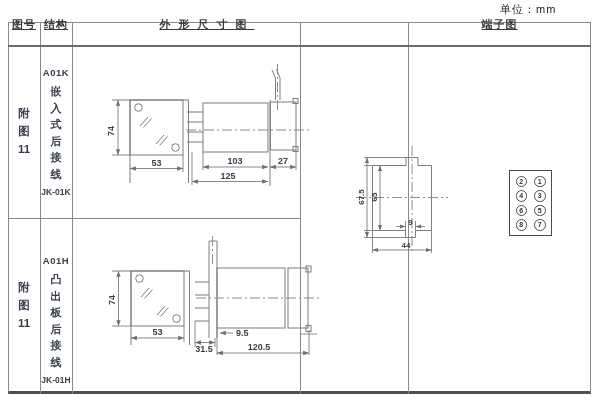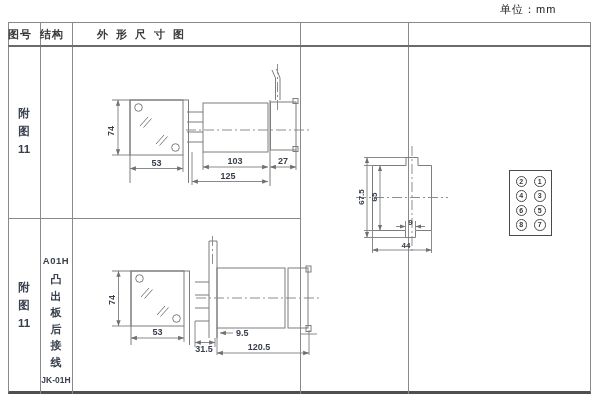--- a/index.html
+++ b/index.html
@@ -10,22 +10,22 @@
 
   
   .tbl-outer { left:8px; top:22px; width:583px; height:372px;
                border:1px solid #8a8a8a; border-bottom:3px solid #4f4f4f; }
   .vline { width:1px; background:#8a8a8a; top:22px; height:372px; }
   .hline { height:1px; background:#8a8a8a; }
   .hdr-underline { left:8px; top:45px; width:583px; height:2px; background:#6b6b6b; }
   .row-divider { left:8px; top:218px; width:292px; }
 
   
-  .hcell { top:26px; height:16px; line-height:16px; 
-           font-size:11px; font-weight:bold; color:#3a3a3a; letter-spacing:1px; }
+  .hcell { top:16px; height:16px; line-height:16px; text-align:center;
+           font-size:11px; font-weight:bold; color:#3a3a3a; letter-spacing:1px;text-decoration:underline; }
   .hcell.wide-ls { letter-spacing:8px; text-indent:8px;margin-left:17px; }
 
   .unit { top:2px; left:500px; width:90px; font-size:11px; color:#222; letter-spacing:1px; }
 
   
   .vcell { display:flex; flex-direction:column; align-items:center; justify-content:center;
            color:#39404d; }
   .figno { width:32px; font-size:11.5px; font-weight:bold; line-height:1.55; }
   .figno span { display:block; }
   .struct { width:32px; }
@@ -65,25 +65,31 @@
   <div class="abs vline" style="left:40px"></div>
   <div class="abs vline" style="left:72px"></div>
   <div class="abs vline" style="left:300px"></div>
   <div class="abs vline" style="left:408px"></div>
   <div class="abs hdr-underline"></div>
   <div class="abs hline row-divider"></div>
 
   <div class="abs hcell" style="left:8px;width:32px">图号</div>
   <div class="abs hcell" style="left:40px;width:32px">结构</div>
   <div class="abs hcell wide-ls" style="left:72px;width:228px">外形尺寸图</div>
+  <div class="abs hcell" style="left:408px;width:183px">端子图</div>
 
   <div class="abs vcell figno" style="left:8px;top:46px;height:172px">
     <span>附</span>
     <span>图</span>
     <span>11</span>
+  </div>
+  <div class="abs vcell struct" style="left:40px;top:46px;height:172px">
+    <span class="model">A01K</span>
+    <span class="vert">嵌入式后接线</span>
+    <span class="code">JK-01K</span>
   </div>
 
   <div class="abs vcell figno" style="left:8px;top:218px;height:176px">
     <span>附</span>
     <span>图</span>
     <span>11</span>
   </div>
   <div class="abs vcell struct" style="left:40px;top:232px;height:176px">
     <span class="model">A01H</span>
     <span class="vert">凸出板后接线</span>

